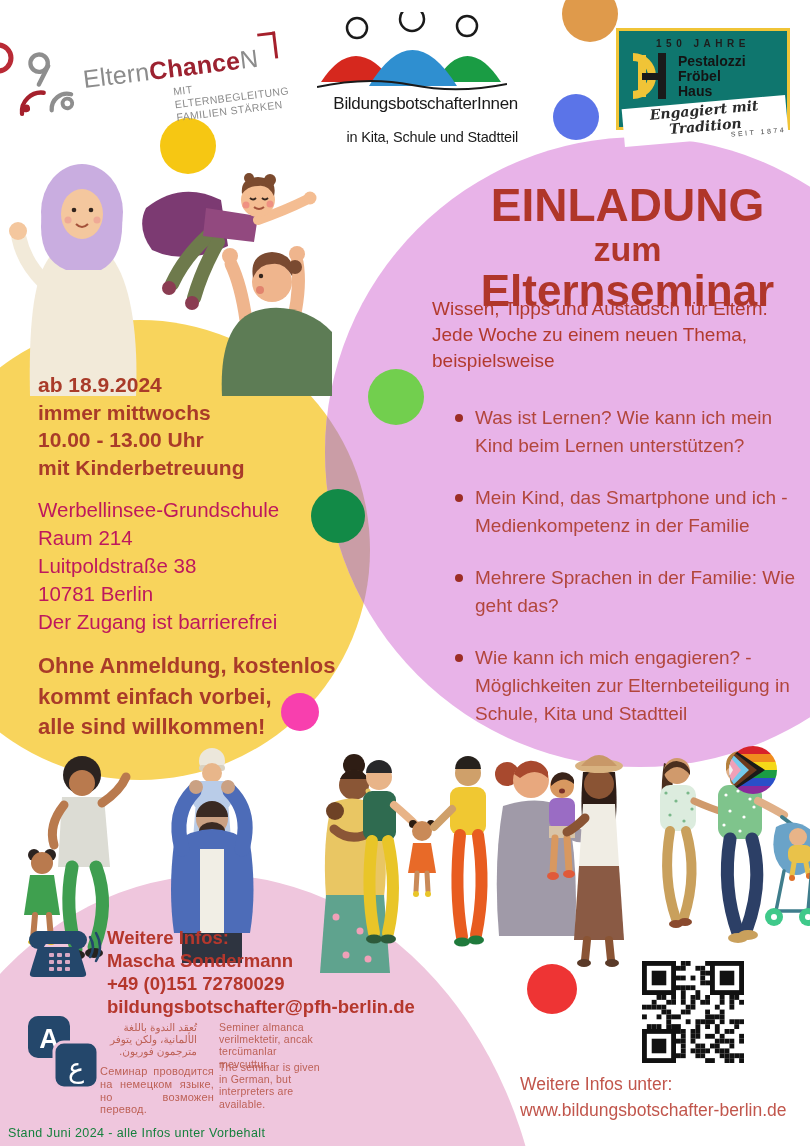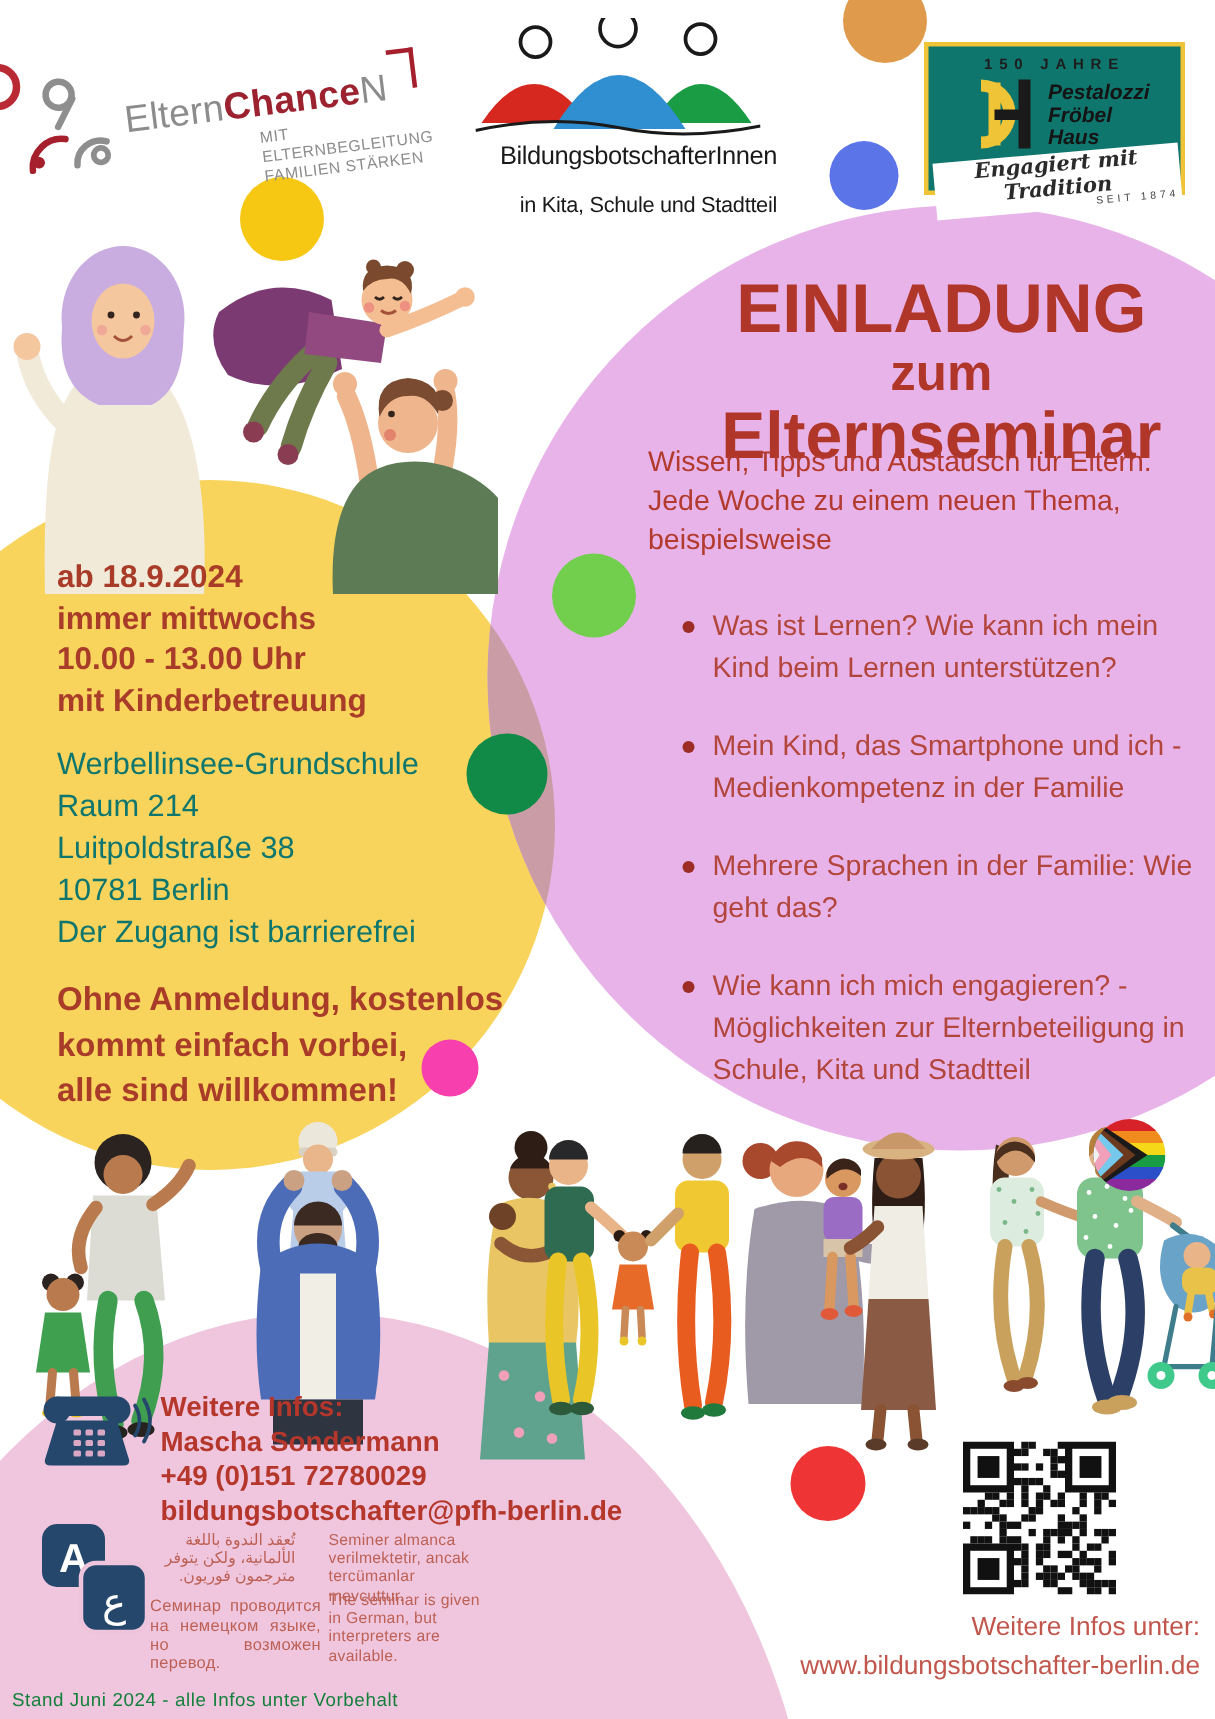--- a/index.html
+++ b/index.html
@@ -14,48 +14,48 @@
   .ec-name .red{color:#9c2230;font-weight:700;}
   .ec-bracket{display:inline-block;width:15px;height:24px;border-top:3px solid #a5202c;
               border-right:3px solid #a5202c;transform:translateY(-6px);margin-left:2px;}
   .ec-tagline{margin-left:88px;margin-top:2px;font-size:10.5px;line-height:13px;color:#8c8c8c;letter-spacing:.4px;}
   .bb-logo{left:306px;top:12px;width:212px;text-align:right;}
   .bb-hills{margin:0 auto;}
   .bb-title{font-size:17px;color:#1a1a1a;letter-spacing:-.3px;margin-top:2px;}
   .bb-subtitle{font-size:14.5px;color:#1a1a1a;letter-spacing:-.2px;margin-top:15px;}
   .pfh-box{left:616px;top:28px;width:168px;height:96px;border:3px solid #f0c437;background:#0f766e;z-index:2;}
   .pfh-years{margin-top:7px;text-align:center;font-size:10px;letter-spacing:4.5px;color:#1d1d1d;font-weight:700;}
-  .pfh-row{display:flex;justify-content:center;align-items:center;gap:7px;margin-top:3px;font-style:italic;}
+  .pfh-row{display:flex;align-items:center;gap:7px;margin-top:3px;}
   .pfh-names{font-size:14px;font-weight:700;line-height:15px;color:#141414;text-align:left;}
   .pfh-script{position:absolute;left:4px;bottom:-13px;width:160px;text-align:center;transform:rotate(-5deg);
               font-family:"DejaVu Serif",serif;font-style:italic;font-weight:700;font-size:14px;
               color:#2a2a2a;background:#fff;padding:0 2px;}
   .pfh-since{font-family:"Liberation Sans",sans-serif;font-style:normal;font-weight:400;
              font-size:7px;letter-spacing:2.5px;color:#444;text-align:right;margin-top:-1px;}
   
   .title-block{left:430px;top:180px;width:395px;text-align:center;color:#b0362a;z-index:3;}
   .title-l1{font-size:46px;font-weight:800;line-height:50px;letter-spacing:0;}
   .title-l2{font-size:34px;font-weight:800;line-height:38px;}
   .title-l3{font-size:44px;font-weight:800;line-height:46px;}
   .intro{left:432px;top:296px;width:366px;font-size:19px;font-weight:400;line-height:26px;color:#b23a2e;z-index:3;}
   .topics{left:432px;top:388px;width:358px;margin:16px;padding:0;list-style:none;z-index:3;}
   .topics li{position:relative;padding-left:27px;font-size:19px;line-height:28px;color:#b2463c;margin-bottom:24px;}
   .topics li::before{content:"";position:absolute;left:7px;top:10px;width:8px;height:8px;border-radius:50%;background:#9c2d24;}
   .schedule{left:38px;top:371px;font-size:21px;font-weight:700;line-height:27.5px;color:#a93b29;z-index:3;}
-  .address{left:38px;top:496px;font-size:20.5px;line-height:28px;color:#0f766e;z-index:3;}
+  .address{left:38px;top:496px;font-size:20.5px;line-height:28px;color:#be185d;z-index:3;}
   .invite{left:38px;top:651px;font-size:22px;font-weight:700;line-height:30.5px;color:#a93b29;z-index:3;}
   .contact{left:107px;top:926px;font-size:18.5px;font-weight:700;line-height:23px;color:#b5372c;z-index:3;}
   .lang{z-index:3;color:#bd6156;letter-spacing:.2px;}
   .lang-ar{left:100px;top:1021px;width:97px;font-size:10.5px;line-height:12px;text-align:right;direction:rtl;}
   .lang-tr{left:219px;top:1021px;width:102px;font-size:10.5px;line-height:12.2px;}
   .lang-ru{left:100px;top:1065px;width:114px;font-size:11px;line-height:12.8px;text-align:justify;}
   .lang-en{left:219px;top:1061px;width:112px;font-size:10.5px;line-height:12.2px;}
   .footer-note{left:8px;top:1126px;font-size:12.5px;letter-spacing:.4px;color:#15803d;z-index:3;}
   .qr{left:642px;top:961px;z-index:3;}
-  .more-info{left:520px;top:1071px;width:280px;text-align:right;font-size:17.5px;line-height:26px;color:#c1564c;z-index:3;}
+  .more-info{left:520px;top:1071px;width:280px;text-align:left;font-size:17.5px;line-height:26px;color:#c1564c;z-index:3;}
   .z1{z-index:1;} .z2{z-index:2;}
 </style>
 </head>
 <body>
 
 <div class="poster">
 
   <svg class="abs" width="810" height="1146" viewBox="0 0 810 1146" style="left:0;top:0;z-index:0;">
     <defs>
         <clipPath id="clipYellow">

